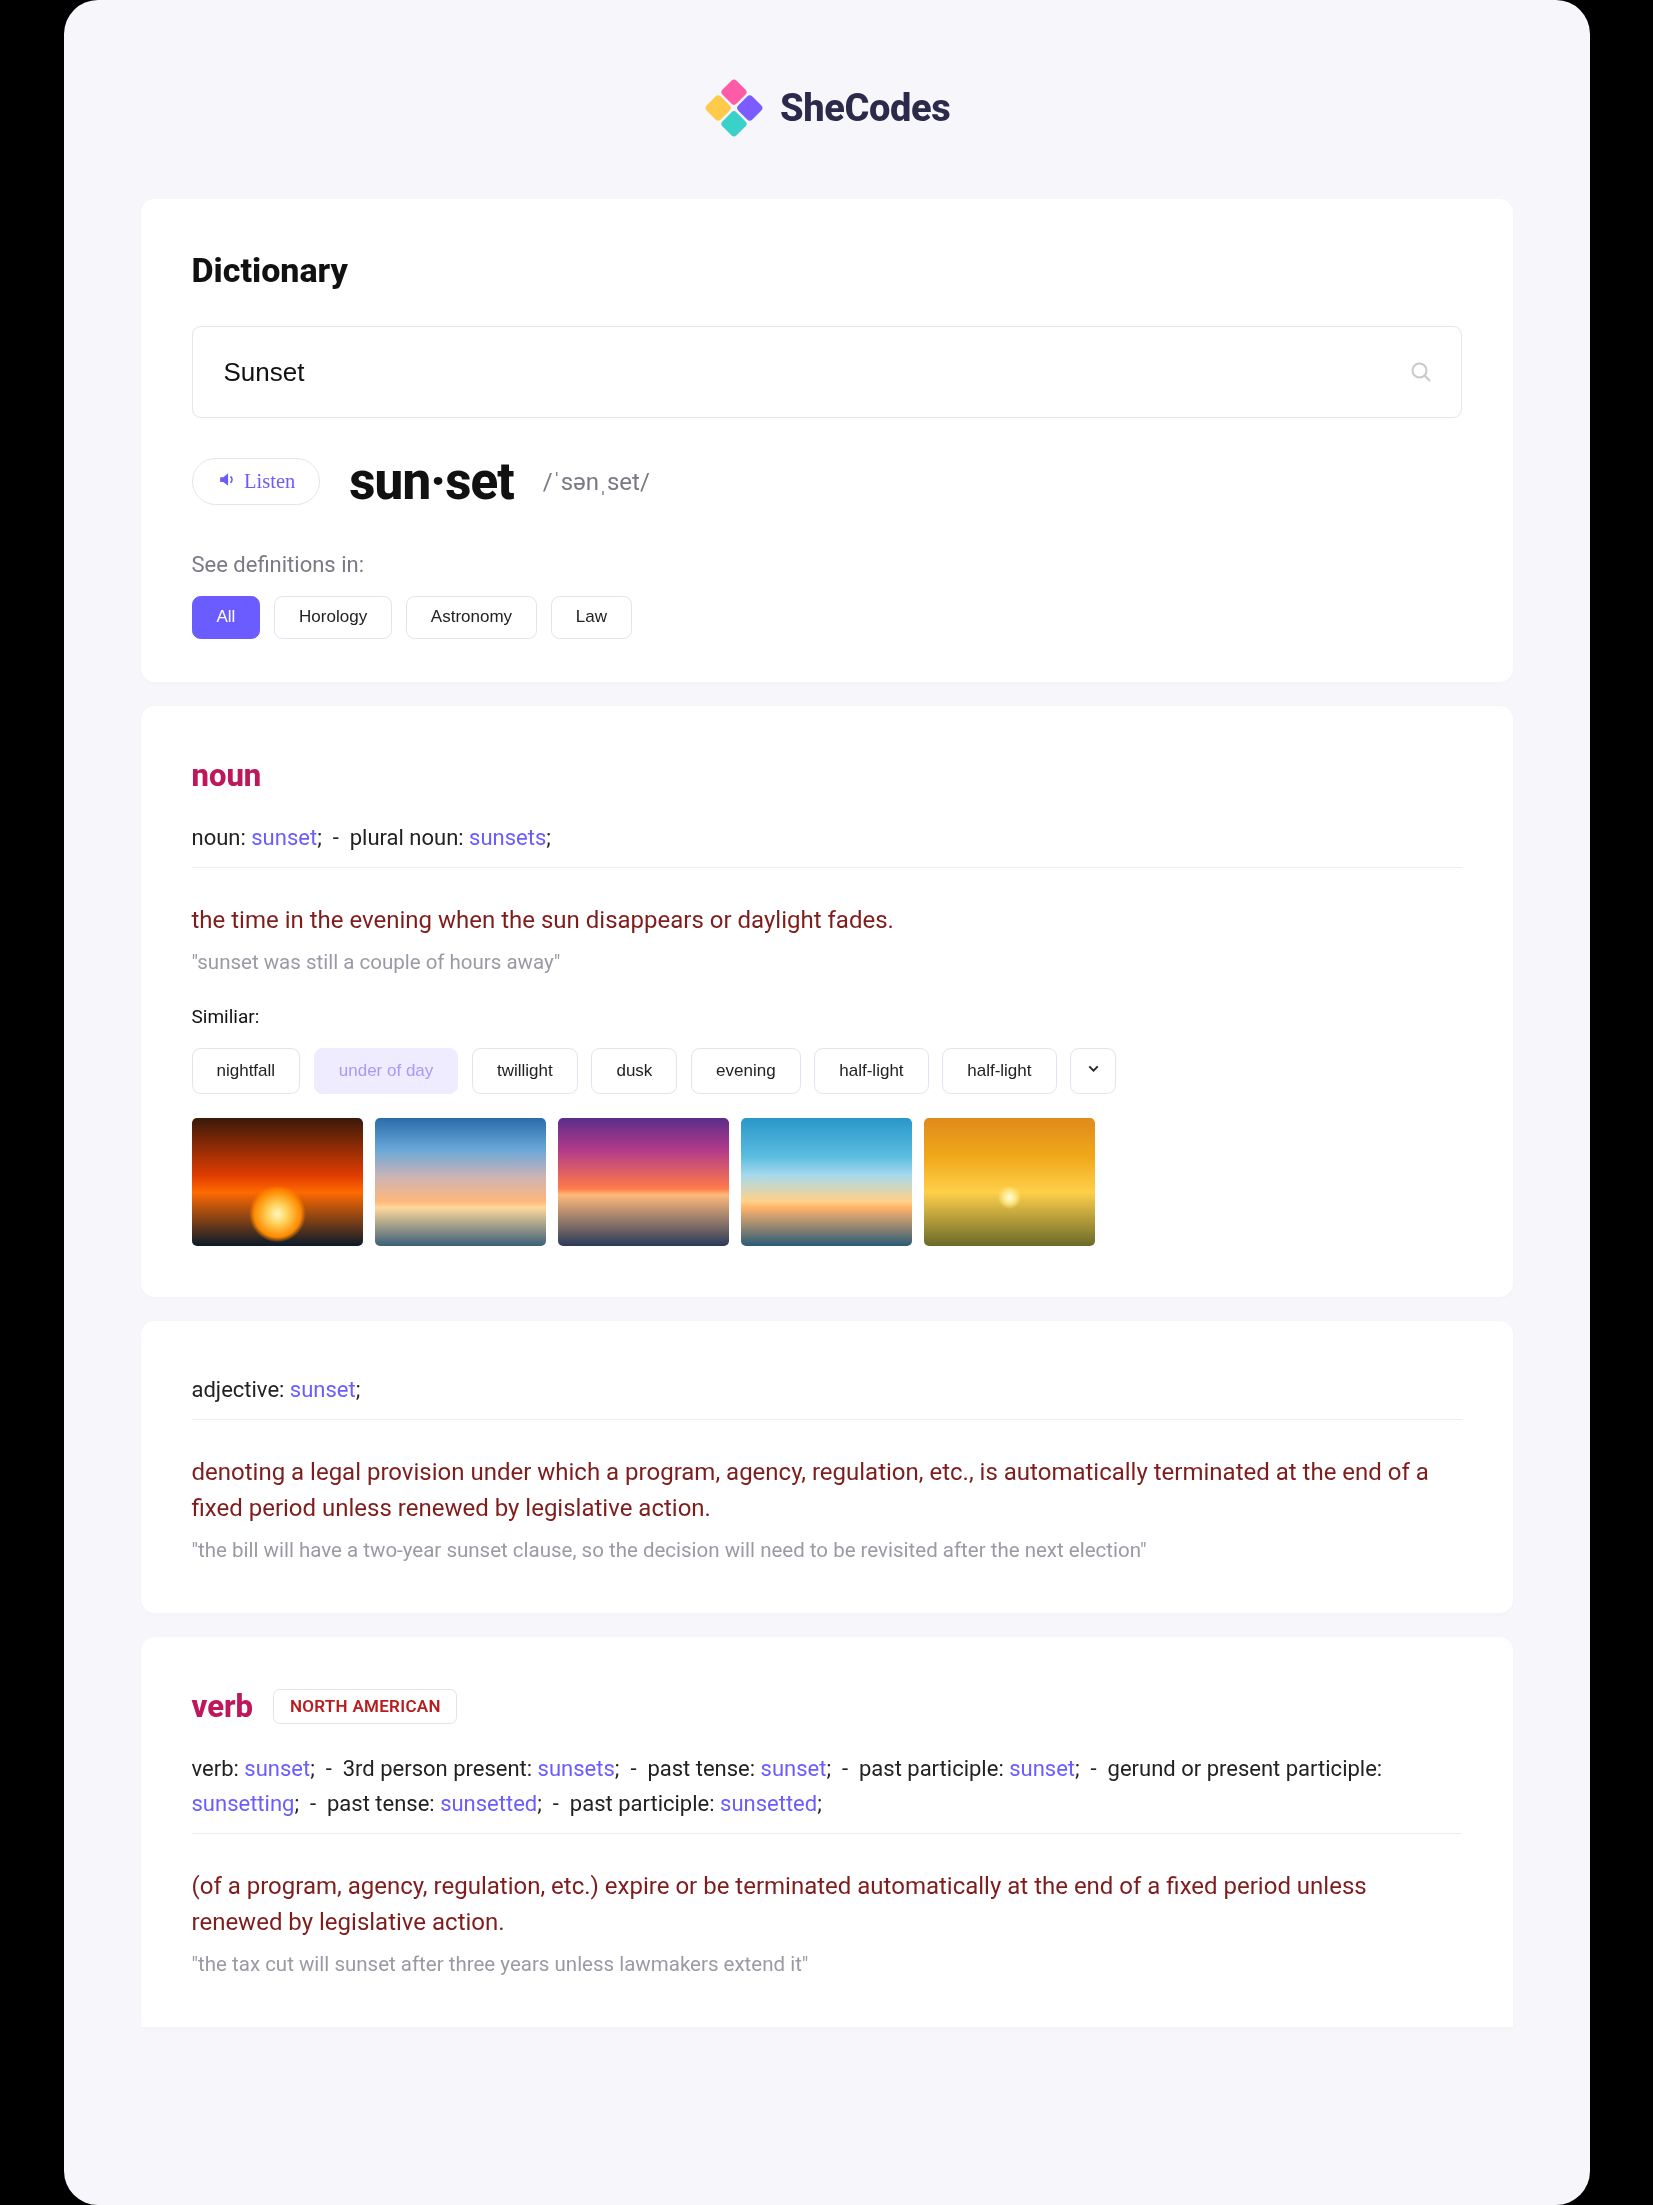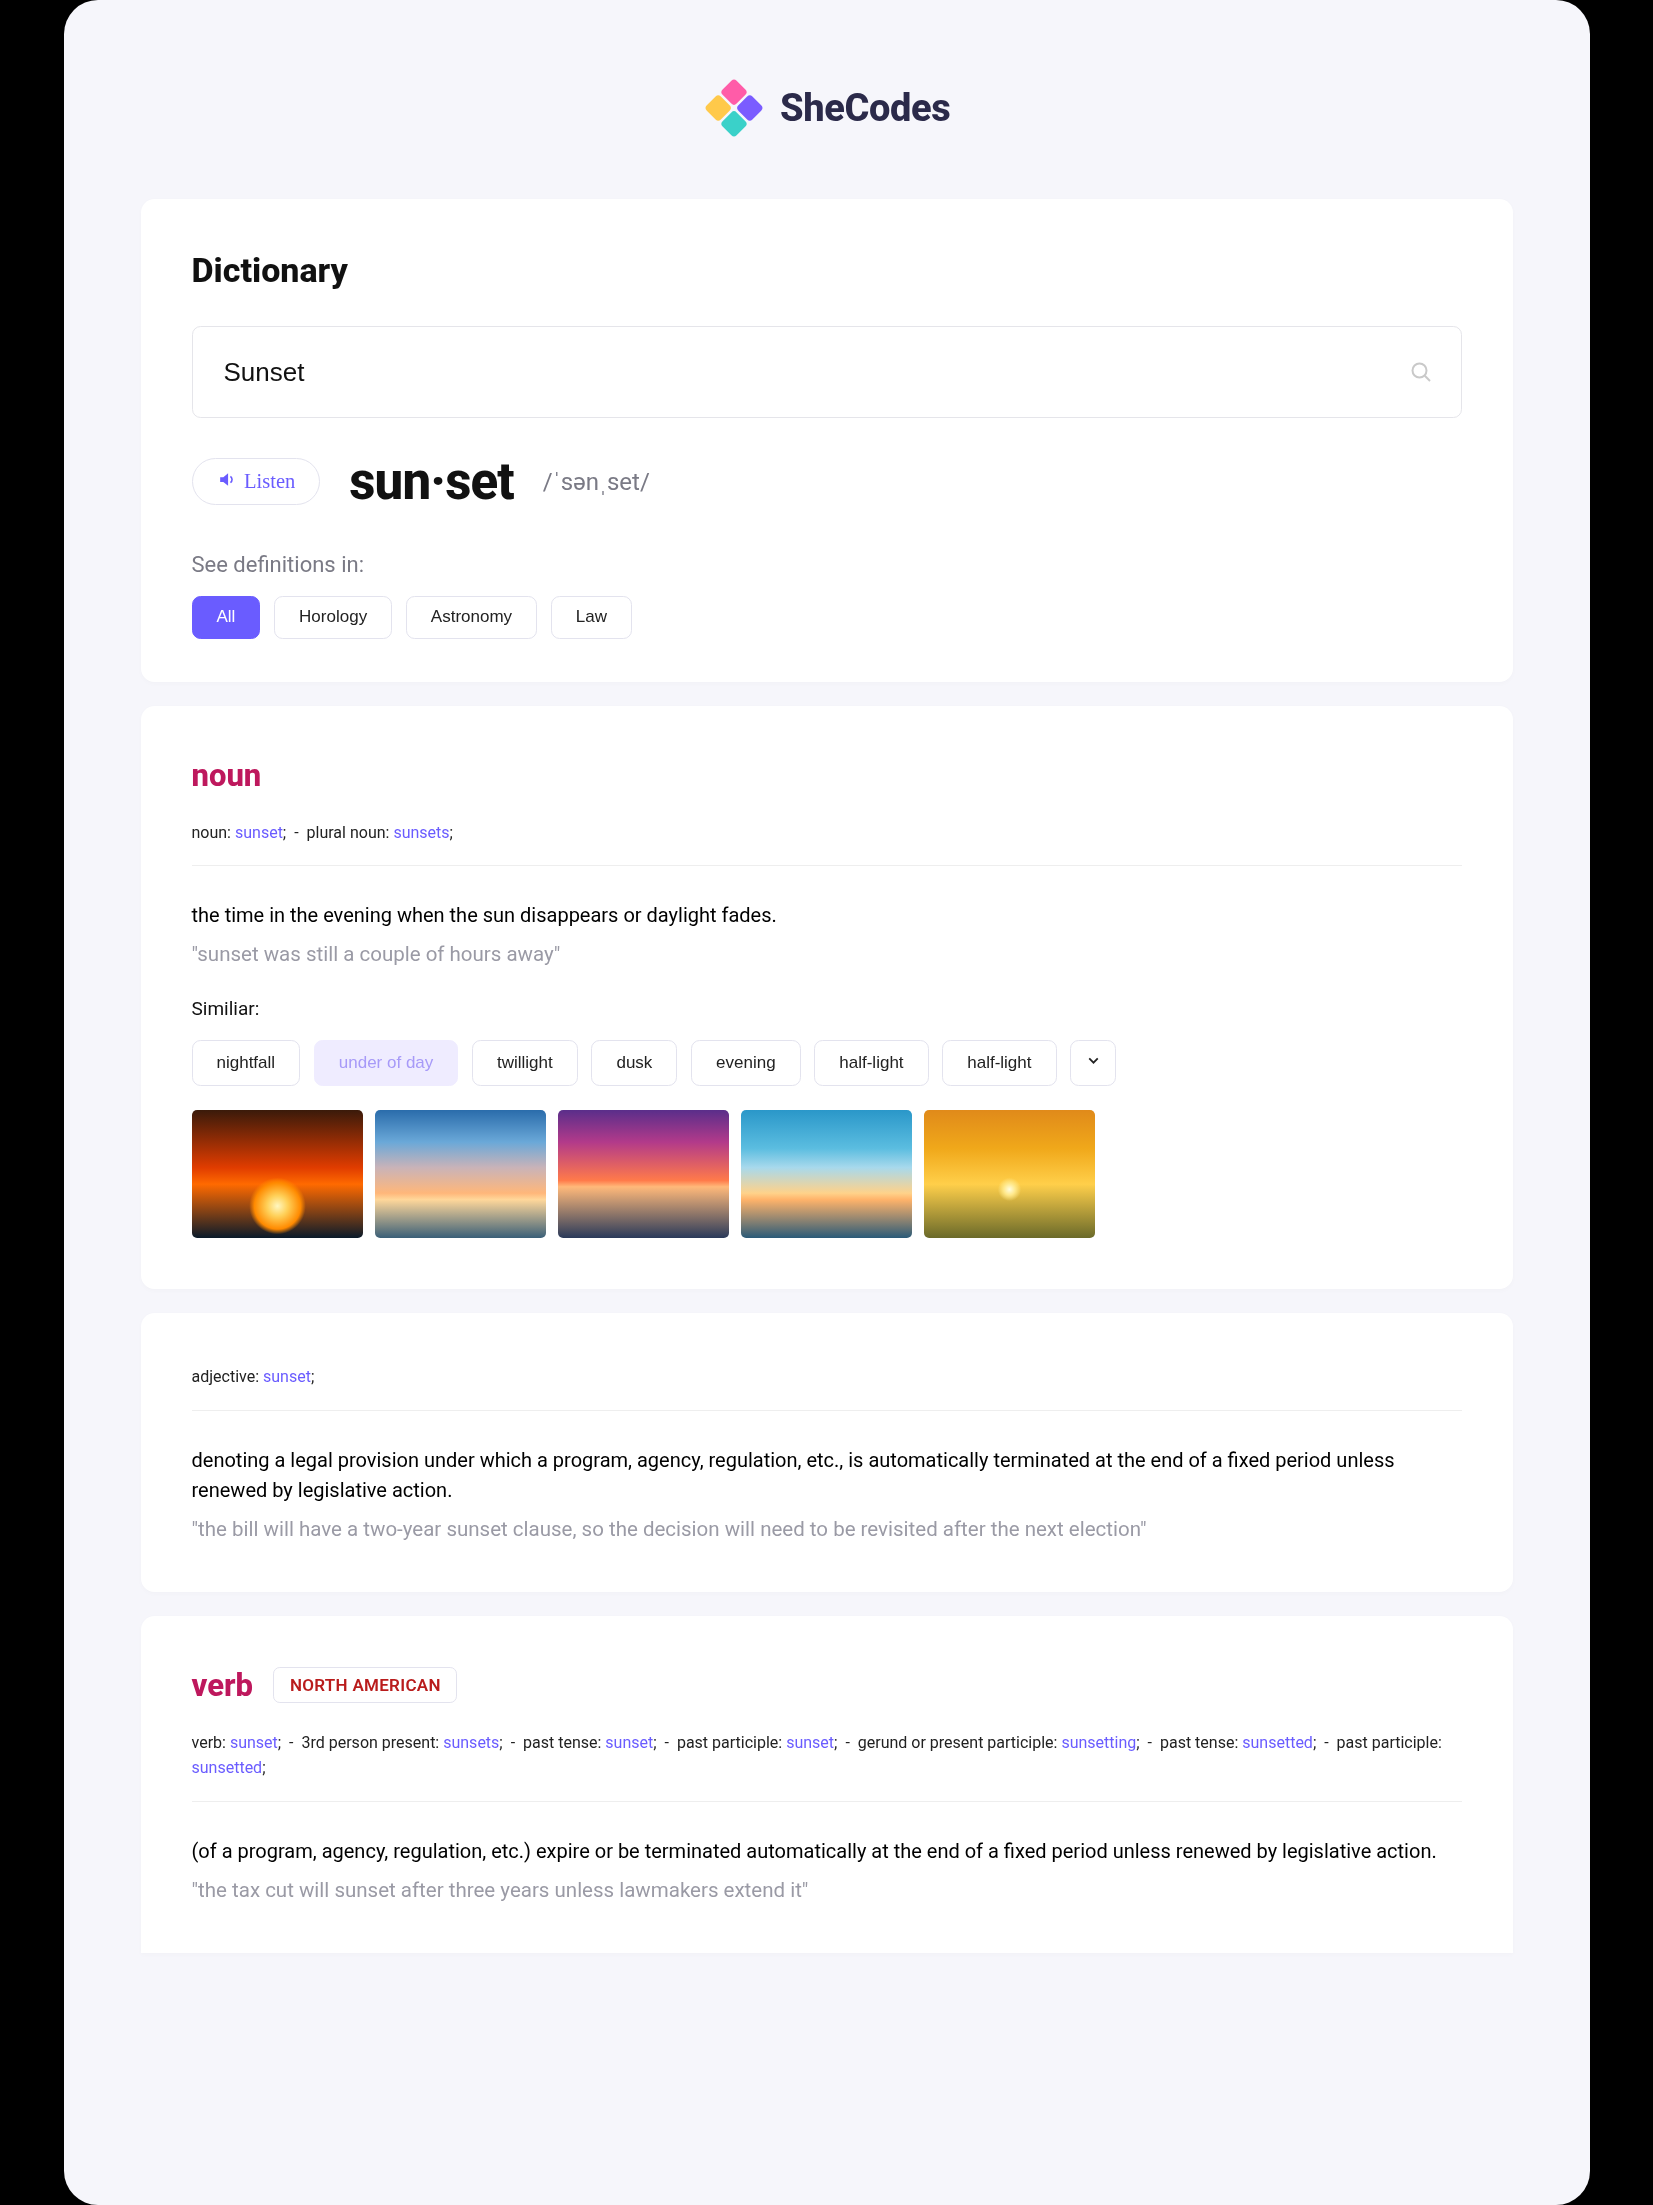--- a/index.html
+++ b/index.html
@@ -155,32 +155,32 @@
     border: 0.9px solid #e3e3ee;
     color: #b91c1c;
     background: #fff;
     font-size: 17px;
     font-weight: 600;
     padding: 6.8px 15.4px;
     border-radius: 6.8px;
     letter-spacing: 0.3px;
   }
   .forms-line {
-    font-size: 16px;
+    font-size: 22px;
     color: #222;
     line-height: 1.6;
-    padding-bottom: 20px;
+    padding-bottom: 12px;
     border-bottom: 0.9px solid #eee;
     margin-bottom: 34px;
   }
   .forms-line .hl { color: #6a5cff; }
   .forms-line .sep { color: #222; }
   .def {
-    font-size: 20px;
-    color: #000000;
+    font-size: 24px;
+    color: #7f1d1d;
     line-height: 1.5;
     margin-bottom: 12px;
   }
   .example {
     font-size: 20.5px;
     color: #9a9aa5;
     margin-bottom: 31px;
   }
   .similar-label {
     font-size: 19px;

